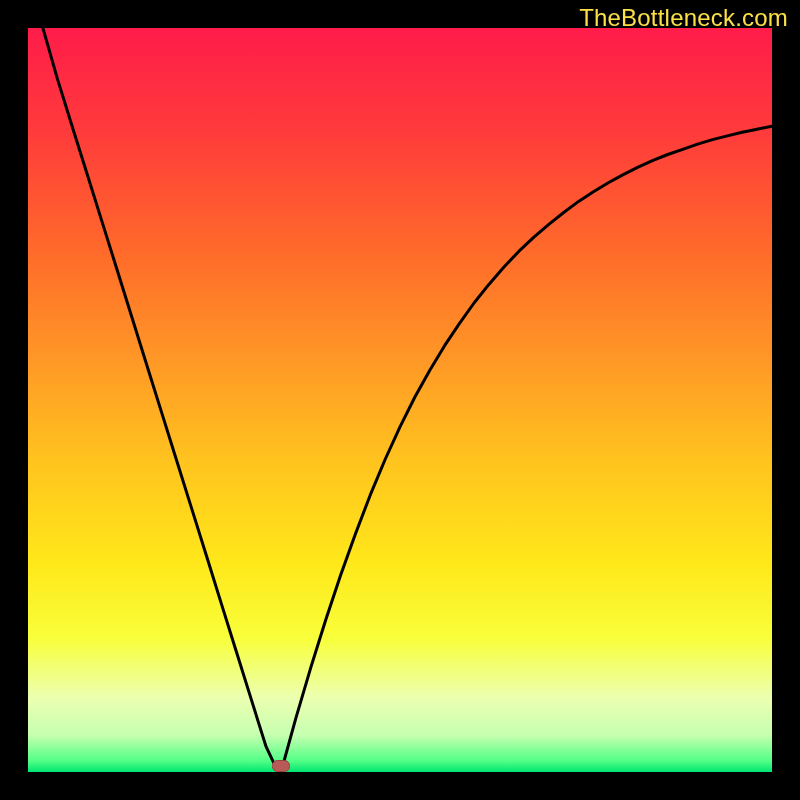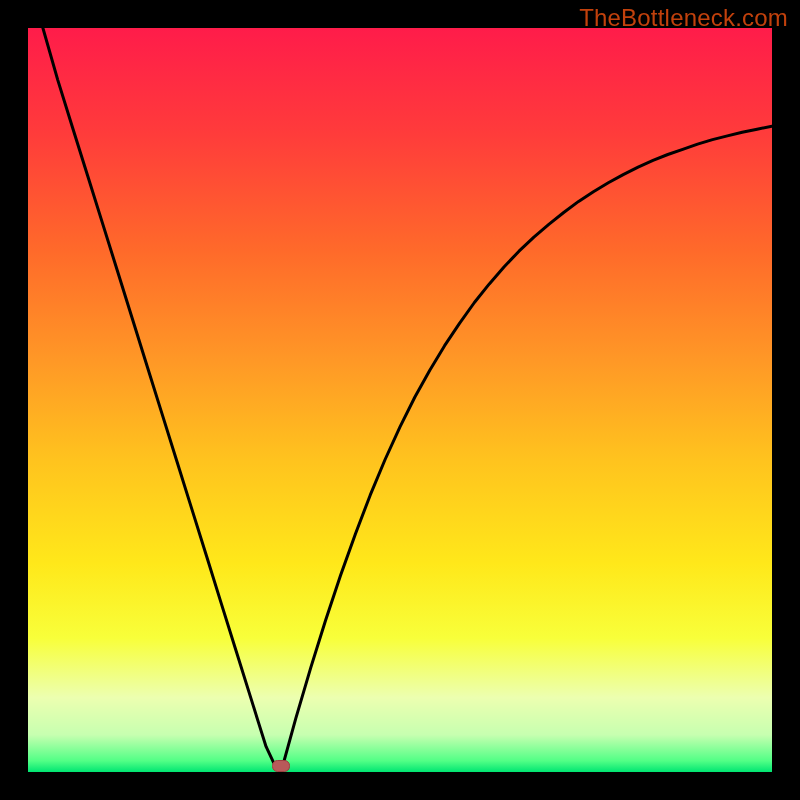--- a/index.html
+++ b/index.html
@@ -14,21 +14,21 @@
   .frame {
     position: relative;
     width: 800px;
     height: 800px;
     background: #000;
   }
   .watermark {
     position: absolute;
     top: 4px;
     right: 12px;
-    color: #c2410c;
+    color: #fde047;
     font-size: 24px;
     font-weight: 500;
     letter-spacing: 0.2px;
     z-index: 10;
   }
   .plot-wrap {
     position: absolute;
     left: 28px;
     top: 28px;
     width: 744px;

